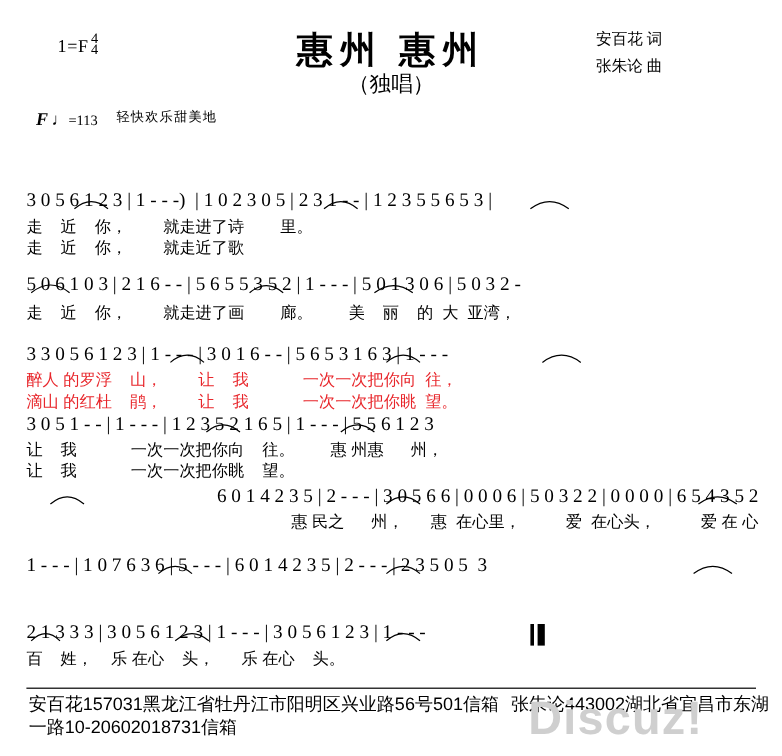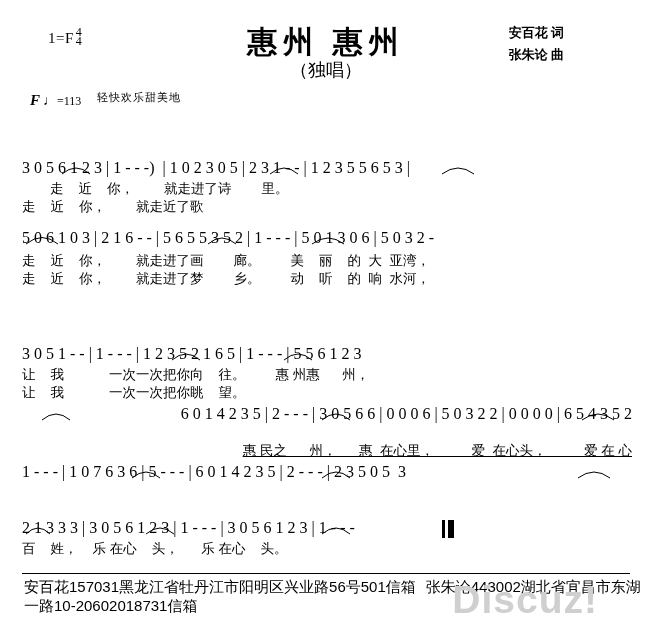--- a/index.html
+++ b/index.html
@@ -4,21 +4,21 @@
 <style>
   html,body{margin:0;padding:0;}
   body{
     width:652px;height:630px;
     background:#ffffff;
     font-family:"Liberation Serif", serif;
     color:#000;
     position:relative;
     overflow:hidden;
   }
-  .sheet{position:relative;width:604px;height:630px;padding-left:12px;}
+  .sheet{position:relative;width:604px;height:630px;}
 
   
   .key-sig{
     position:absolute;left:48px;top:28px;
     font-size:15px;letter-spacing:0.5px;
   }
   .key-sig .frac{
     display:inline-block;vertical-align:-2px;
     text-align:center;line-height:9px;font-size:12px;
     margin-left:2px;
@@ -28,21 +28,21 @@
     position:absolute;left:0;top:22px;width:652px;text-align:center;
     font-size:30px;font-weight:bold;letter-spacing:6px;
     font-family:"Liberation Serif", serif;
   }
   .subtitle{
     position:absolute;left:0;top:58px;width:652px;text-align:center;
     font-size:18px;
   }
   .credits{
     position:absolute;right:52px;top:22px;
-    font-size:13px;line-height:22px;text-align:center;font-weight:bold;
+    font-size:13px;line-height:22px;text-align:center;
   }
   .tempo{
     position:absolute;left:30px;top:92px;
     font-size:12px;
   }
   .tempo .dyn{font-style:italic;font-weight:bold;font-size:15px;}
   .tempo .note{font-size:14px;}
   .mood{
     position:absolute;left:97px;top:90px;
     font-size:11px;letter-spacing:1px;
@@ -109,54 +109,63 @@
   <div class="mood">轻快欢乐甜美地</div>
 
 
   <div class="row" style="top:158px;">
     <svg class="arcs" width="610" height="22">
       <path d="M40 16 Q 54 4 68 16" stroke="#000" fill="none" stroke-width="1"></path>
       <path d="M248 16 Q 262 4 276 16" stroke="#000" fill="none" stroke-width="1"></path>
       <path d="M420 16 Q 436 4 452 16" stroke="#000" fill="none" stroke-width="1"></path>
     </svg>
     <div class="notes">3 0 5 6 1 2 3 | 1 - - -)  | 1 0 2 3 0 5 | 2 3 1 - - | 1 2 3 5 5 6 5 3 |</div>
-    <div class="lyrics" style="margin-top:2px;margin-left:28px;">走    近    你，        就走进了诗        里。</div>
+    <div class="lyrics" style="margin-top:2px;">走    近    你，        就走进了诗        里。</div>
     <div class="lyrics">走    近    你，        就走近了歌</div>
   </div>
 
   <div class="row" style="top:228px;">
     <svg class="arcs" width="610" height="22">
       <path d="M4 16 Q 20 3 36 16" stroke="#000" fill="none" stroke-width="1"></path>
       <path d="M186 16 Q 200 4 214 16" stroke="#000" fill="none" stroke-width="1"></path>
       <path d="M290 16 Q 306 4 322 16" stroke="#000" fill="none" stroke-width="1"></path>
     </svg>
     <div class="notes">5 0 6 1 0 3 | 2 1 6 - - | 5 6 5 5 3 5 2 | 1 - - - | 5 0 1 3 0 6 | 5 0 3 2 -</div>
     <div class="lyrics" style="margin-top:4px;">走    近    你，        就走进了画        廊。        美    丽    的  大  亚湾，</div>
-    <div class="lyrics">走    近    你，        就走进了梦        乡。        动    听    的  响  水河，</div>
   </div>
 
+  <div class="row" style="top:286px;">
+    <svg class="arcs" width="610" height="22">
+      <path d="M120 16 Q 134 4 148 16" stroke="#000" fill="none" stroke-width="1"></path>
+      <path d="M300 16 Q 314 4 328 16" stroke="#000" fill="none" stroke-width="1"></path>
+      <path d="M430 16 Q 446 4 462 16" stroke="#000" fill="none" stroke-width="1"></path>
+    </svg>
+    <div class="notes">3 3 0 5 6 1 2 3 | 1 - - - | 3 0 1 6 - - | 5 6 5 3 1 6 3 | 1 - - -</div>
+    <div class="lyrics red" style="margin-top:2px;">醉人 的罗浮    山，        让    我            一次一次把你向  往，</div>
+    <div class="lyrics red">滴山 的红杜    鹃，        让    我            一次一次把你眺  望。</div>
+  </div>
 
   <div class="row" style="top:344px;">
     <svg class="arcs" width="610" height="22">
       <path d="M150 16 Q 164 4 178 16" stroke="#000" fill="none" stroke-width="1"></path>
       <path d="M262 16 Q 276 4 290 16" stroke="#000" fill="none" stroke-width="1"></path>
     </svg>
     <div class="notes">3 0 5 1 - - | 1 - - - | 1 2 3 5 2 1 6 5 | 1 - - - | 5 5 6 1 2 3</div>
     <div class="lyrics" style="margin-top:2px;">让    我            一次一次把你向    往。        惠 州惠      州，</div>
     <div class="lyrics">让    我            一次一次把你眺    望。</div>
   </div>
 
   <div class="row" style="top:404px;text-align:right;">
     <svg class="arcs" width="610" height="22">
       <path d="M20 16 Q 34 4 48 16" stroke="#000" fill="none" stroke-width="1"></path>
       <path d="M300 16 Q 314 4 328 16" stroke="#000" fill="none" stroke-width="1"></path>
       <path d="M560 16 Q 576 4 592 16" stroke="#000" fill="none" stroke-width="1"></path>
     </svg>
     <div class="notes">6 0 1 4 2 3 5 | 2 - - - | 3 0 5 6 6 | 0 0 0 6 | 5 0 3 2 2 | 0 0 0 0 | 6 5 4 3 5 2</div>
-    <div class="lyrics" style="margin-top:18px;text-decoration:underline;">惠 民之      州，      惠  在心里，          爱  在心头，          爱 在 心</div>
+    <div class="lyrics" style="margin-top:2px;">惠 民之      州，      惠  在心里，          爱  在心头，          爱 在 心</div>
   </div>
 
   <div class="row" style="top:462px;">
     <svg class="arcs" width="610" height="22">
       <path d="M110 16 Q 124 4 138 16" stroke="#000" fill="none" stroke-width="1"></path>
       <path d="M300 16 Q 314 4 328 16" stroke="#000" fill="none" stroke-width="1"></path>
       <path d="M556 16 Q 572 4 588 16" stroke="#000" fill="none" stroke-width="1"></path>
     </svg>
     <div class="notes">1 - - - | 1 0 7 6 3 6 | 5 - - - | 6 0 1 4 2 3 5 | 2 - - - | 2 3 5 0 5  3</div>
   </div>

